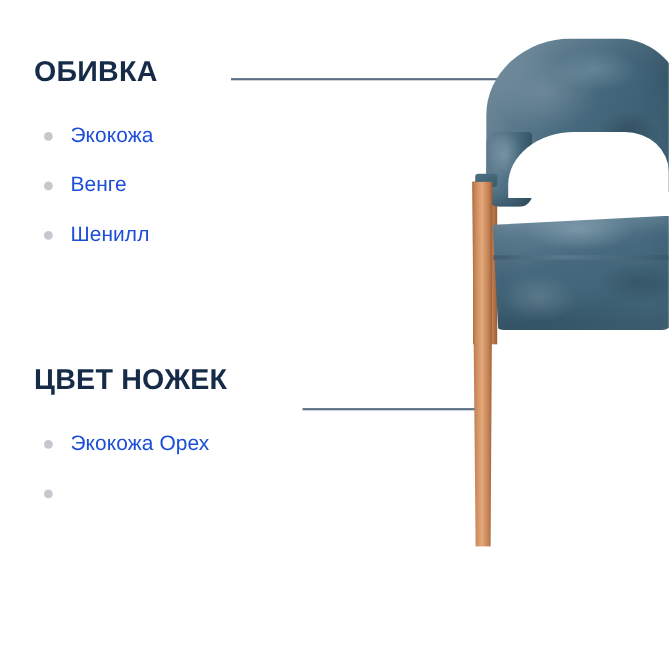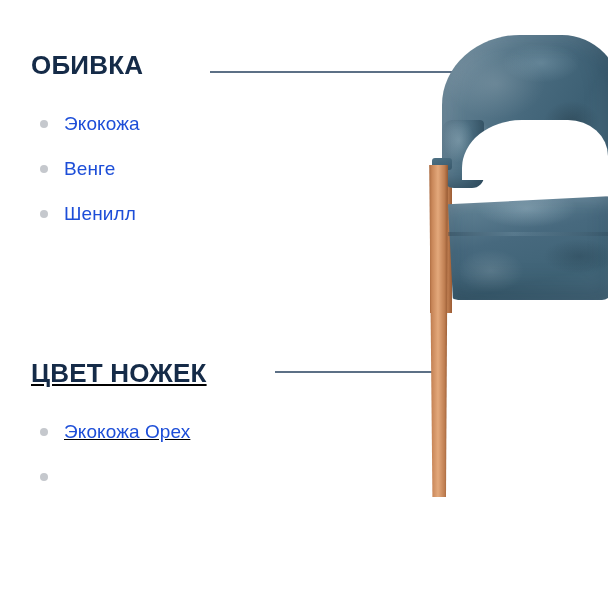--- a/index.html
+++ b/index.html
@@ -9,21 +9,21 @@
     font-family:"Liberation Sans", sans-serif;
     position:relative;
     overflow:hidden;
   }
 
   .infographic { position:absolute; inset:0; }
 
   
   .section { position:absolute; left:0; width:300px; }
   #section-upholstery { top:52px; }
-  #section-legcolor   { top:360px;text-decoration:underline; }
+  #section-legcolor   { top:332px; }
 
   .section-heading {
     font-size:26px;
     font-weight:bold;
     letter-spacing:0.2px;
     color:#152b48;
     padding-left:31px;
     line-height:1.05;
     white-space:nowrap;
   }

